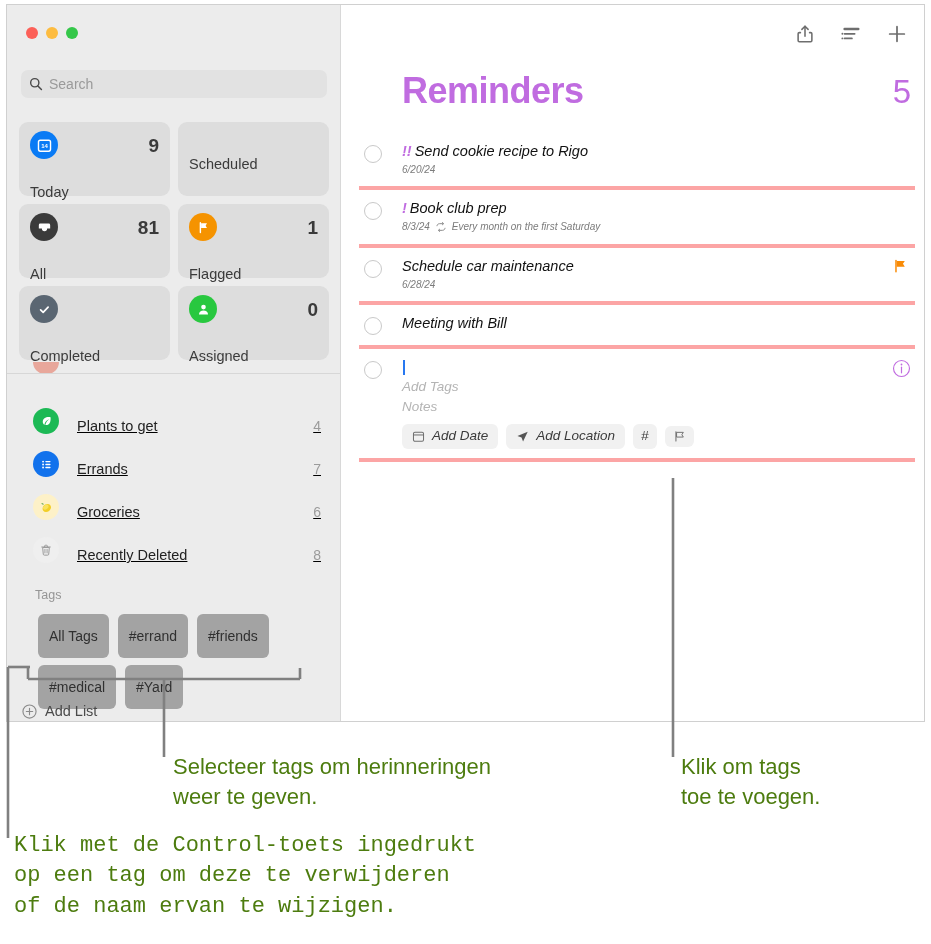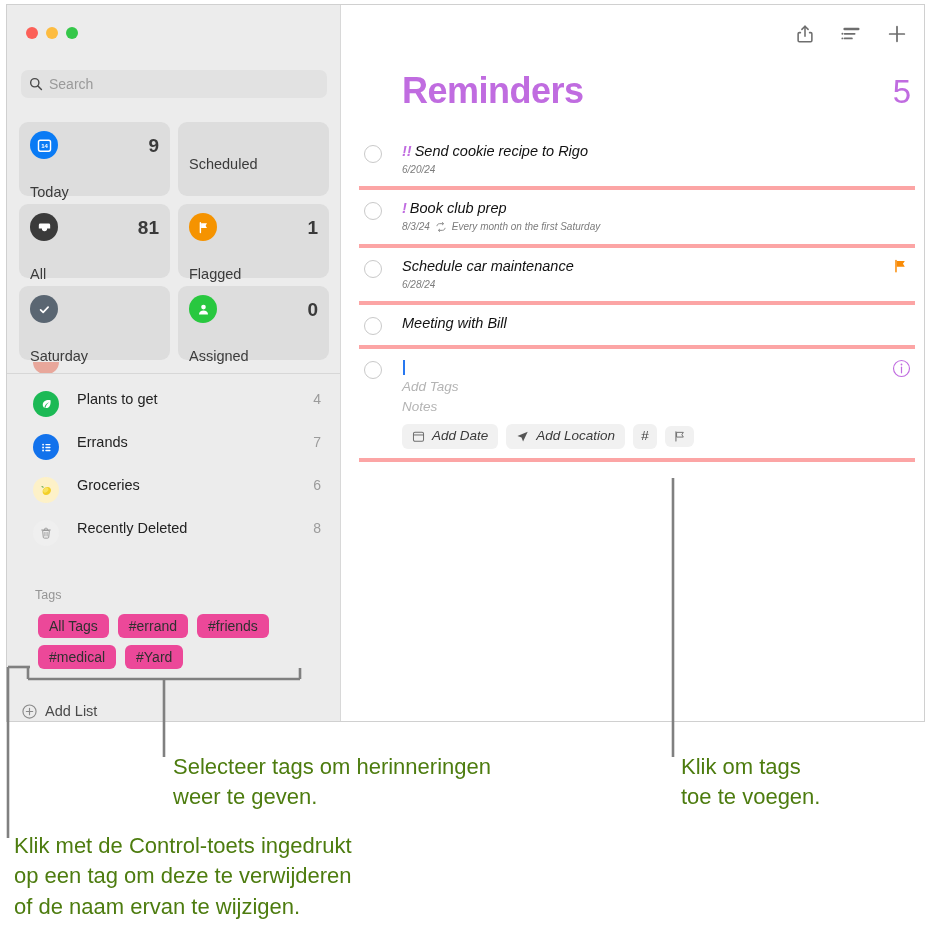--- a/index.html
+++ b/index.html
@@ -104,24 +104,25 @@
   .partial-row {
     position: absolute; left: 26px; top: 357px;
     width: 26px; height: 12px;
     background: #e8a79b;
     border-radius: 0 0 13px 13px;
   }
   .lists {
     position: absolute; left: 0; top: 386px; width: 334px;
   }
   .list-row {
-    display: flex; align-items: flex-start;
+    display: flex; align-items: flex-end;
     height: 43px;
     padding: 0 20px 0 26px;
     box-sizing: border-box;
+    text-decoration: underline;
   }
   .list-icon {
     width: 26px; height: 26px; border-radius: 50%;
     flex: 0 0 26px;
     display: flex; align-items: center; justify-content: center;
     margin-right: 18px;
   }
   .list-name { font-size: 14.5px; color: #222; flex: 1; }
   .list-count { font-size: 14px; color: #9b9b9b; }
 
@@ -129,23 +130,23 @@
   .tags-header {
     position: absolute; left: 28px; top: 583px;
     font-size: 12.5px; color: #959595;
   }
   .tags-wrap {
     position: absolute; left: 31px; top: 609px;
     width: 290px;
     display: flex; flex-wrap: wrap; gap: 7px 9px;
   }
   .tag-pill {
-    background: #ec4899;
+    background: #a3a3a3;
     border-radius: 6px;
-    padding: 4px 11px;
+    padding: 14px 11px;
     font-size: 14px;
     color: #303030;
     line-height: 1.15;
   }
 
   .add-list {
     position: absolute; left: 15px; top: 698px;
     display: flex; align-items: center; gap: 8px;
   }
   .plus-circle { width: 15px; height: 15px; flex: 0 0 15px; }
@@ -231,21 +232,21 @@
   #overlay { position: absolute; left: 0; top: 0; width: 931px; height: 944px; pointer-events: none; }
   .callout {
     position: absolute;
     font-size: 22px;
     color: #4d7c0f;
     line-height: 1.38;
     white-space: pre-line;
   }
   #callout-tags-display { left: 173px; top: 752px; }
   #callout-tags-add     { left: 681px; top: 752px; }
-  #callout-tags-control { left: 14px;  top: 831px; }
+  #callout-tags-control { left: 14px;  top: 831px; font-family: Liberation Mono, monospace; }
 </style>
 </head>
 <body>
 
 <div id="window">
 
   <div id="sidebar">
 
     <div class="traffic-lights">
       <div class="tl red"></div>
@@ -307,21 +308,21 @@
 
       <div class="card">
         <div class="card-top">
           <div class="card-badge" style="background:#5a6672">
             <svg viewBox="0 0 24 24" width="17" height="17">
               <path d="M6.5 12.4l3.6 3.6 7-7.4" fill="none" stroke="#fff" stroke-width="2.4" stroke-linecap="round" stroke-linejoin="round"></path>
             </svg>
           </div>
           <div class="card-count"></div>
         </div>
-        <div class="card-label">Saturday</div>
+        <div class="card-label">Completed</div>
       </div>
 
       <div class="card">
         <div class="card-top">
           <div class="card-badge" style="background:#28c83f">
             <svg viewBox="0 0 24 24" width="17" height="17">
               <circle cx="12" cy="8.6" r="3.3" fill="#fff"></circle>
               <path d="M5.6 19c0-3.6 2.9-5.6 6.4-5.6s6.4 2 6.4 5.6z" fill="#fff"></path>
             </svg>
           </div>

